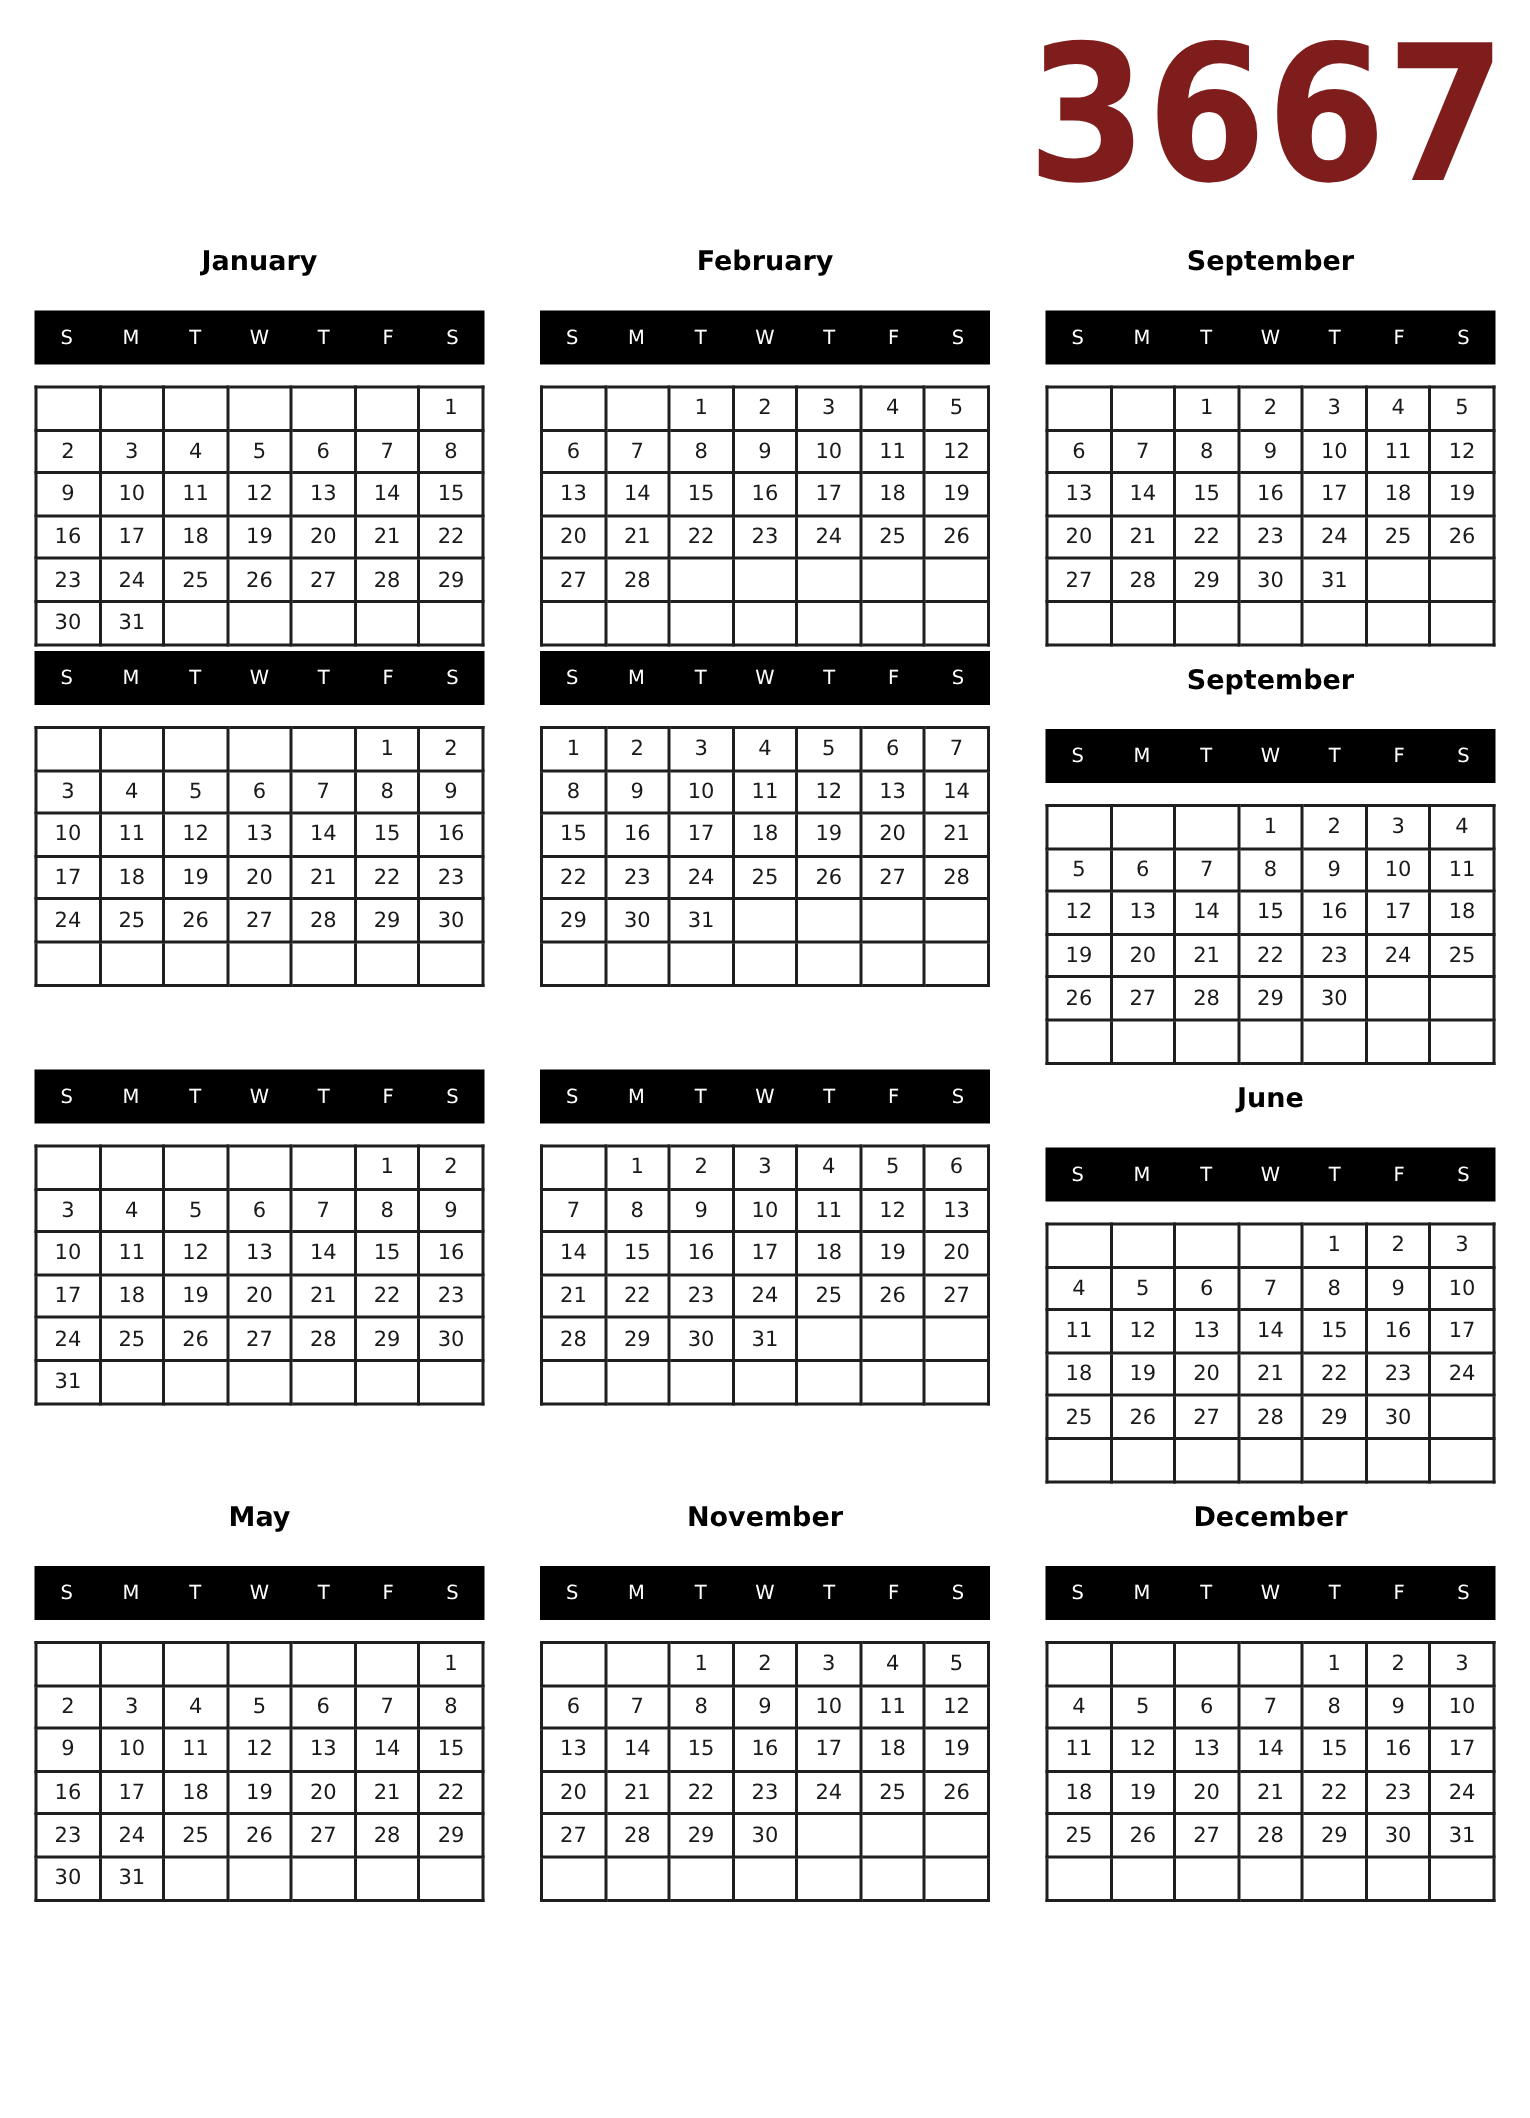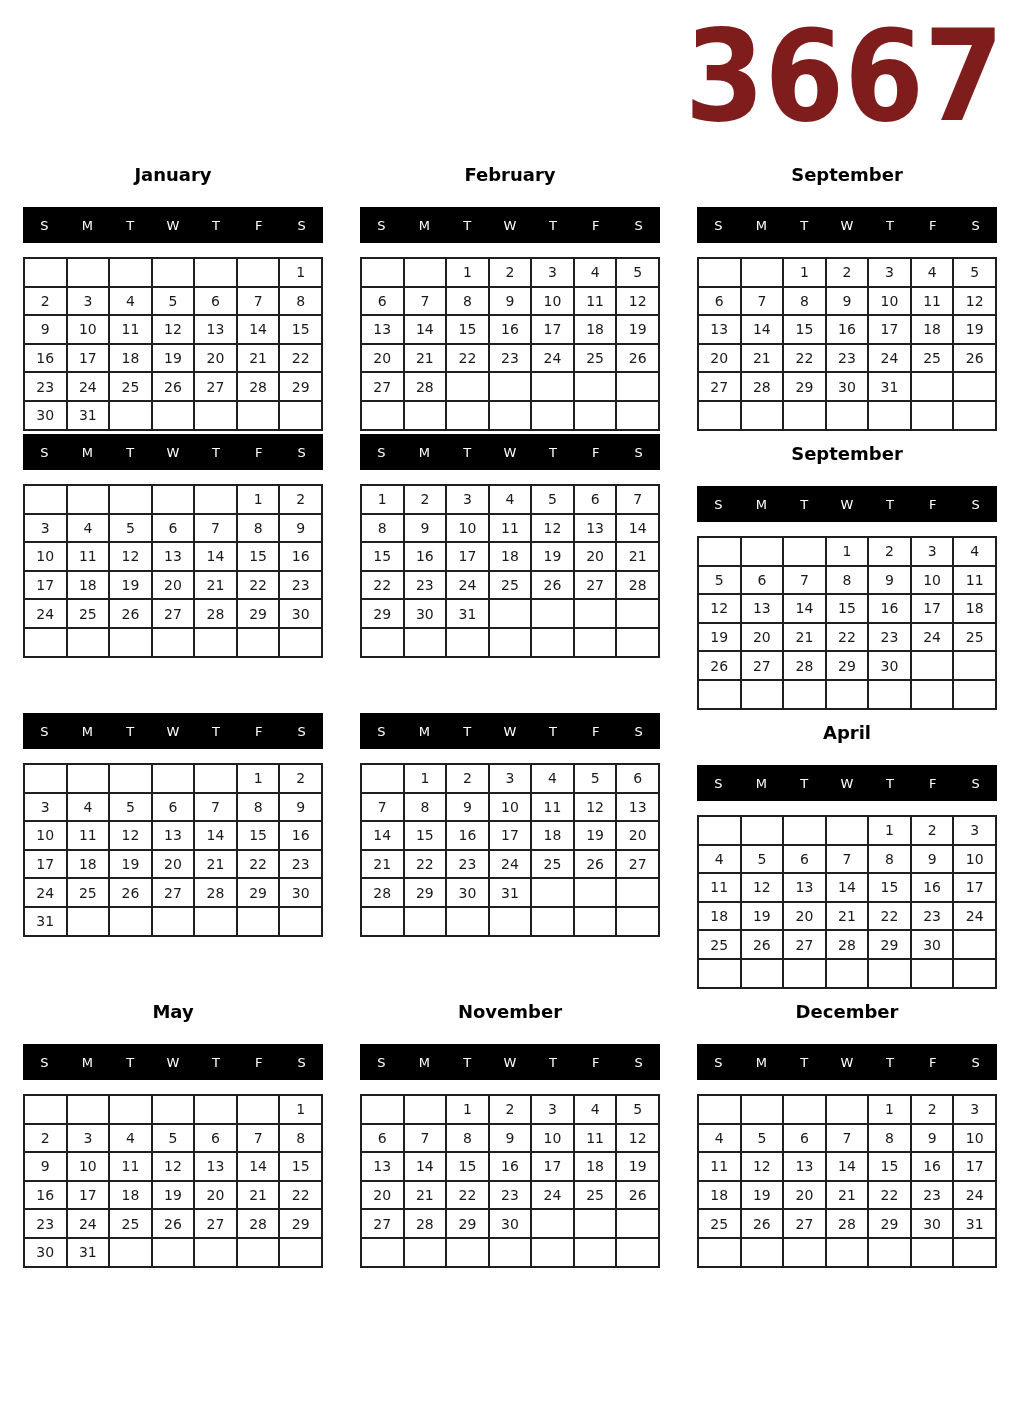--- a/index.html
+++ b/index.html
@@ -642,21 +642,21 @@
             <td></td>
             <td></td>
             <td></td>
             <td></td>
           </tr>
         </tbody>
       </table>
   </section>
 
   <section class="month">
-    <h2 class="month-name">April</h2>
+    <h2 class="month-name">June</h2>
     <div class="weekday-bar">
         <span>S</span>
         <span>M</span>
         <span>T</span>
         <span>W</span>
         <span>T</span>
         <span>F</span>
         <span>S</span>
       </div>
     <table class="days">

